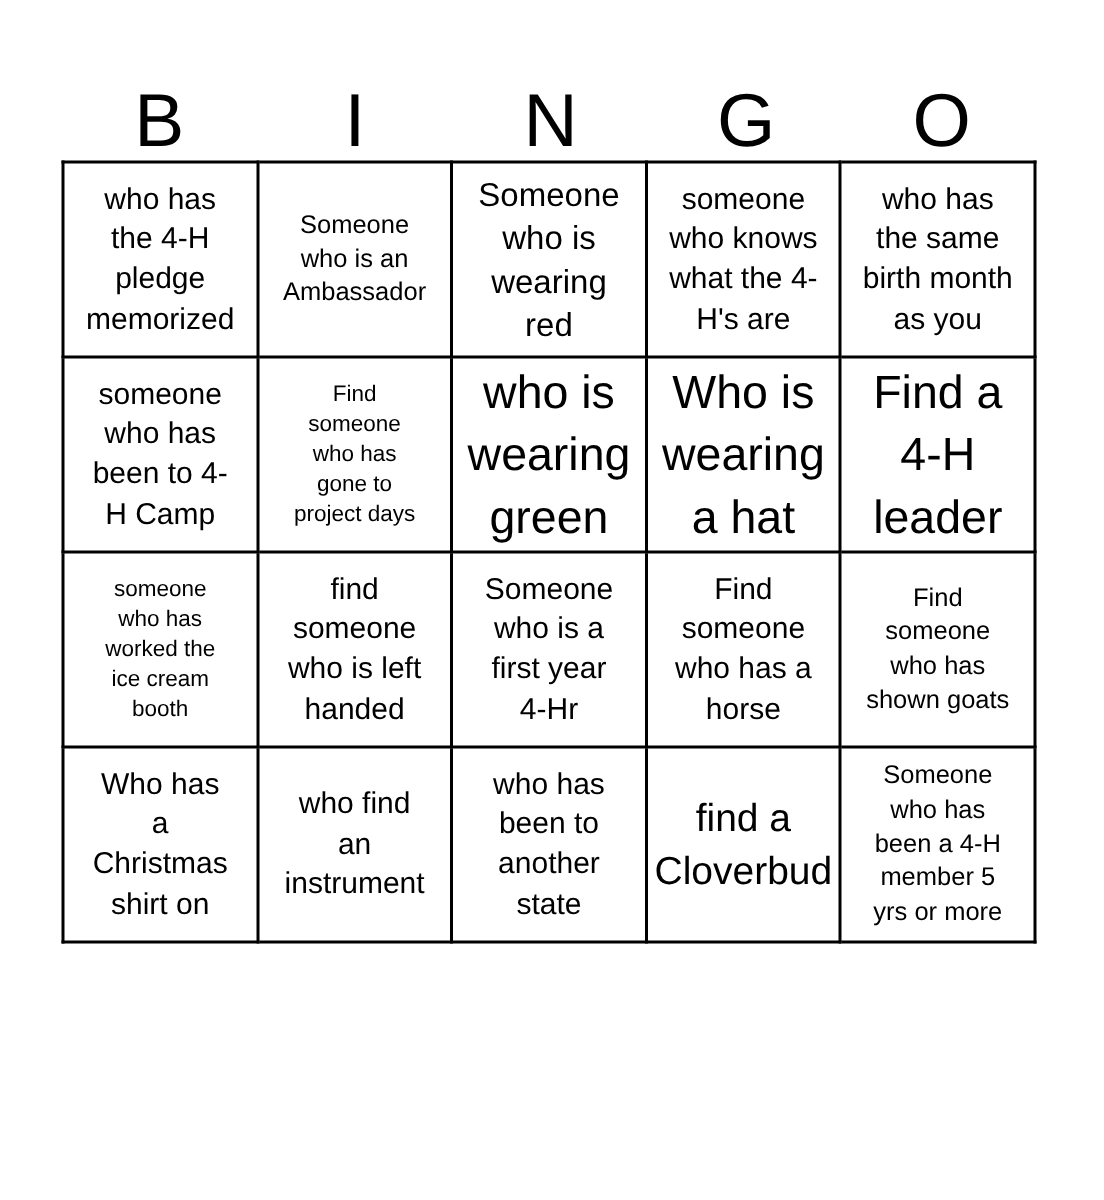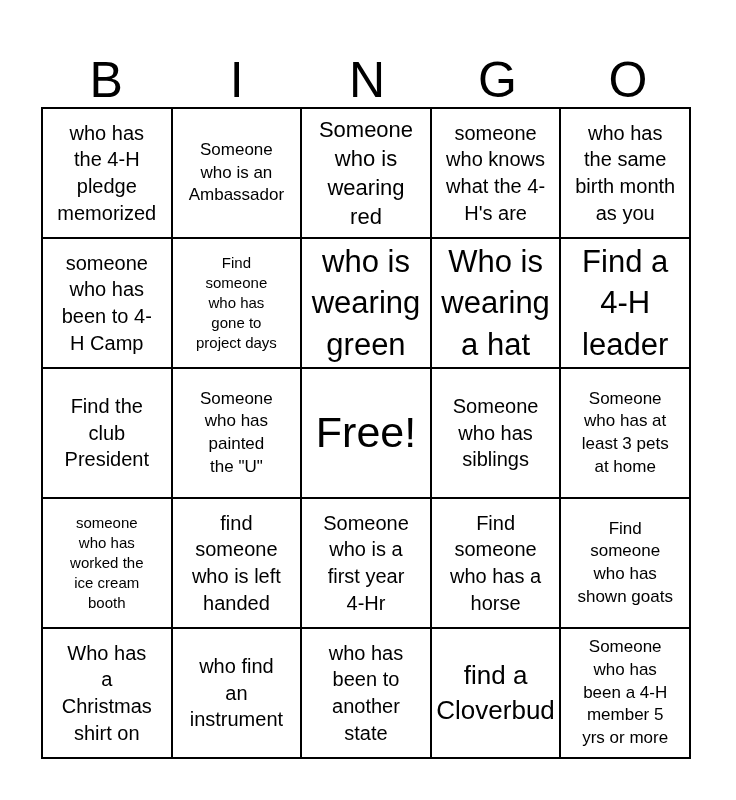--- a/index.html
+++ b/index.html
@@ -117,37 +117,20 @@
 wearing
 green</td>
         <td class="fs-lg">Who is
 wearing
 a hat</td>
         <td class="fs-lg">Find a
 4-H
 leader</td>
       </tr>
       <tr>
-        <td class="fs-md">Find the
-club
-President</td>
-        <td class="fs-sm">Someone
-who has
-painted
-the "U"</td>
-        <td class="fs-free">Free!</td>
-        <td class="fs-md">Someone
-who has
-siblings</td>
-        <td class="fs-sm">Someone
-who has at
-least 3 pets
-at home</td>
-      </tr>
-      <tr>
         <td class="fs-xs">someone
 who has
 worked the
 ice cream
 booth</td>
         <td class="fs-md">find
 someone
 who is left
 handed</td>
         <td class="fs-md">Someone

